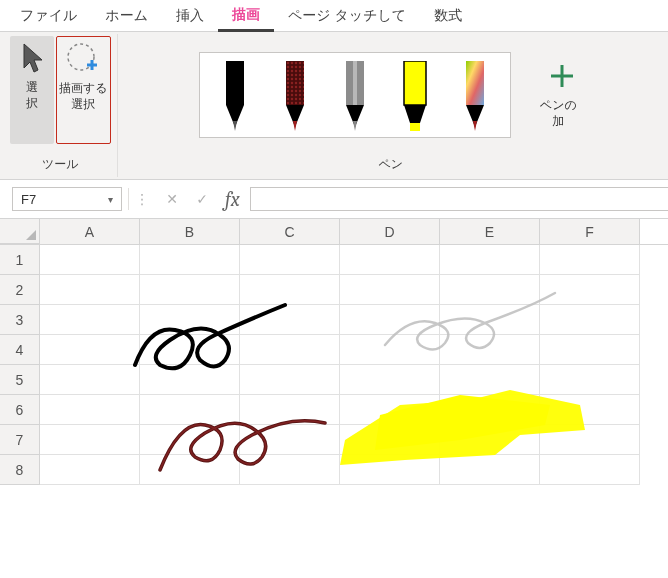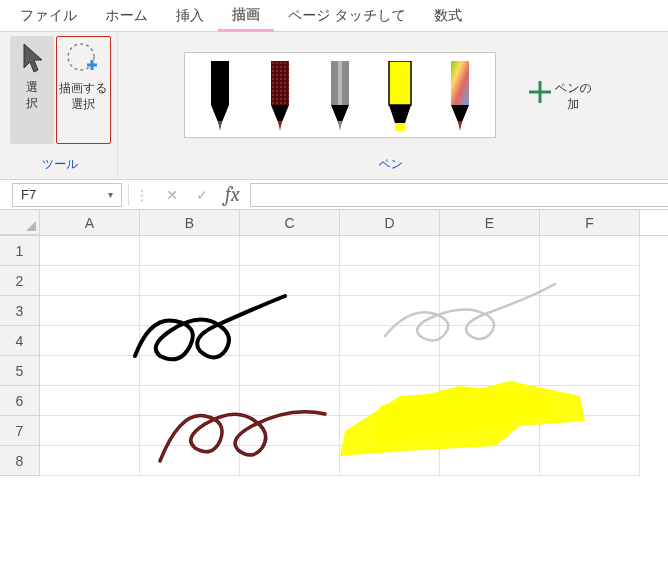--- a/index.html
+++ b/index.html
@@ -1,33 +1,33 @@
 <!DOCTYPE html>
 <html><head>
 <meta charset="utf-8">
 <style>
 * { box-sizing: border-box; margin: 0; padding: 0; }
 body { font-family: "Yu Gothic UI", "Meiryo", sans-serif; font-size: 13px; color: #333; background: #fff; width: 668px; height: 578px; overflow: hidden; }
 .ribbon-tabs { display: flex; height: 32px; align-items: center; border-bottom: 1px solid #d4d4d4; padding: 0 6px; gap: 0; background: #fff; }
 .ribbon-tab { padding: 6px 14px 5px; cursor: pointer; font-size: 14px; color: #444; }
-.ribbon-tab.active { border-bottom: 3px solid #f9a8d4; color: #737373; font-weight: bold; }
+.ribbon-tab.active { border-bottom: 3px solid #404040; color: #ec4899; font-weight: bold; }
 .ribbon-panel { height: 148px; background: #f3f2f1; border-bottom: 1px solid #d4d4d4; display: flex; padding: 2px 4px; }
 .ribbon-group { display: flex; flex-direction: column; align-items: center; padding: 2px 6px 2px; border-right: 1px solid #e0dfde; }
 .ribbon-group-buttons { display: flex; gap: 2px; flex: 1; align-items: flex-start; }
-.ribbon-group-label { font-size: 12px; color: #1d4ed8; text-align: center; padding: 2px 0; }
+.ribbon-group-label { font-size: 12px; color: #404040; text-align: center; padding: 2px 0; }
 .tool-btn { display: flex; flex-direction: column; align-items: center; justify-content: flex-start; padding: 4px 2px; min-width: 44px; height: 108px; cursor: pointer; border-radius: 2px; }
 .tool-btn.pressed { background: #dcdbda; }
 .tool-btn.highlighted { border: 1px solid #c42b1c; }
 .tool-icon { width: 36px; height: 36px; display: flex; align-items: center; justify-content: center; }
 .tool-label { font-size: 12px; text-align: center; line-height: 1.3; margin-top: 4px; }
 .pen-gallery { display: flex; align-items: center; flex: 1; }
 .pen-scroll { display: flex; gap: 18px; background: #fff; border: 1px solid #c8c6c4; padding: 6px 14px 2px; height: 86px; align-items: flex-end; }
 .pen-item { width: 42px; height: 74px; cursor: pointer; }
-.pen-more { display: flex; flex-direction: row; align-items: flex-start; padding: 6px 6px; margin-left: 21px; cursor: pointer; }
-.namebox-bar { height: 30px; display: flex; align-items: center; border-bottom: 1px solid #d4d4d4; background: #fff; }
+.pen-more { display: flex; flex-direction: column; align-items: flex-end; padding: 6px 6px; margin-left: 21px; cursor: pointer; }
+.namebox-bar { height: 39px; display: flex; align-items: center; border-bottom: 1px solid #d4d4d4; background: #fff; }
 .name-box { width: 110px; height: 24px; border: 1px solid #c8c6c4; margin: 0 6px 0 12px; padding: 0 8px; display: flex; align-items: center; justify-content: space-between; font-size: 13px; }
 .name-box-arrow { font-size: 10px; color: #666; }
 .fx-bar { display: flex; align-items: center; gap: 4px; }
 .fx-btn { width: 26px; height: 24px; display:flex; align-items:center; justify-content:center; color: #b0b0b0; cursor: pointer; font-size: 14px; }
 .fx-label { font-style: italic; font-family: "Cambria", serif; color: #666; font-size: 20px; padding: 0 6px; }
 .fx-input { flex: 1; height: 24px; border: 1px solid #c8c6c4; border-right: none; padding: 0 6px; margin-left: 4px; }
 .divider-v { width: 1px; height: 22px; background: #e1dfdd; }
 .sheet { position: relative; }
 .col-headers { display:flex; height:26px; border-bottom:1px solid #d4d4d4; }
 .corner { width:40px; background:#f3f2f1; border-right:1px solid #d4d4d4; border-bottom:1px solid #d4d4d4; position:relative; }

